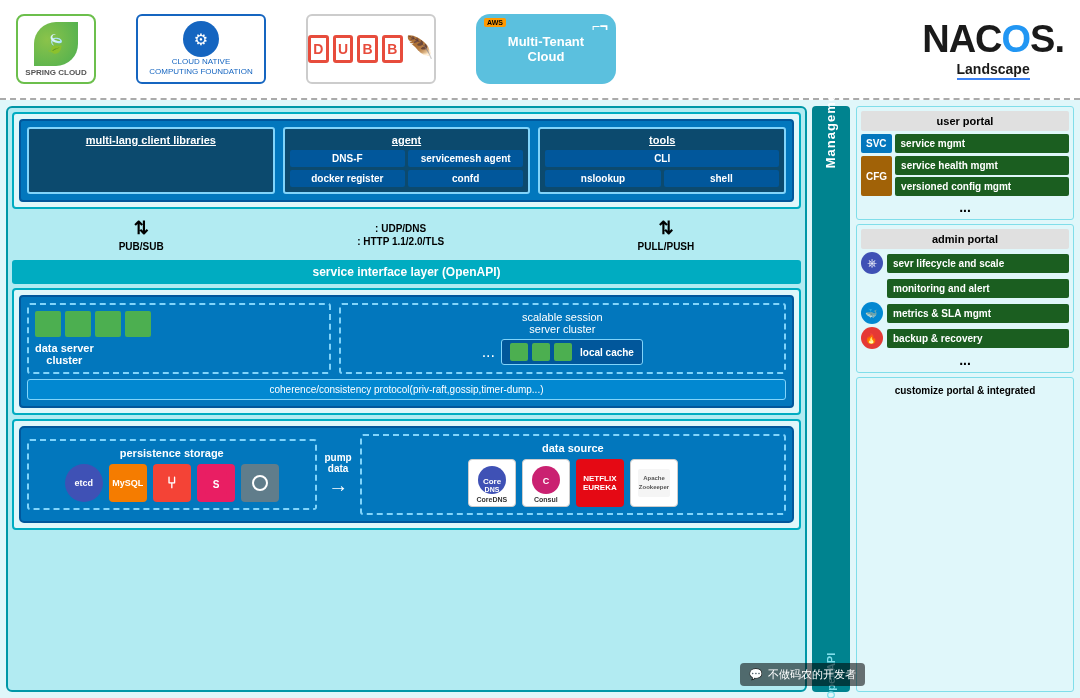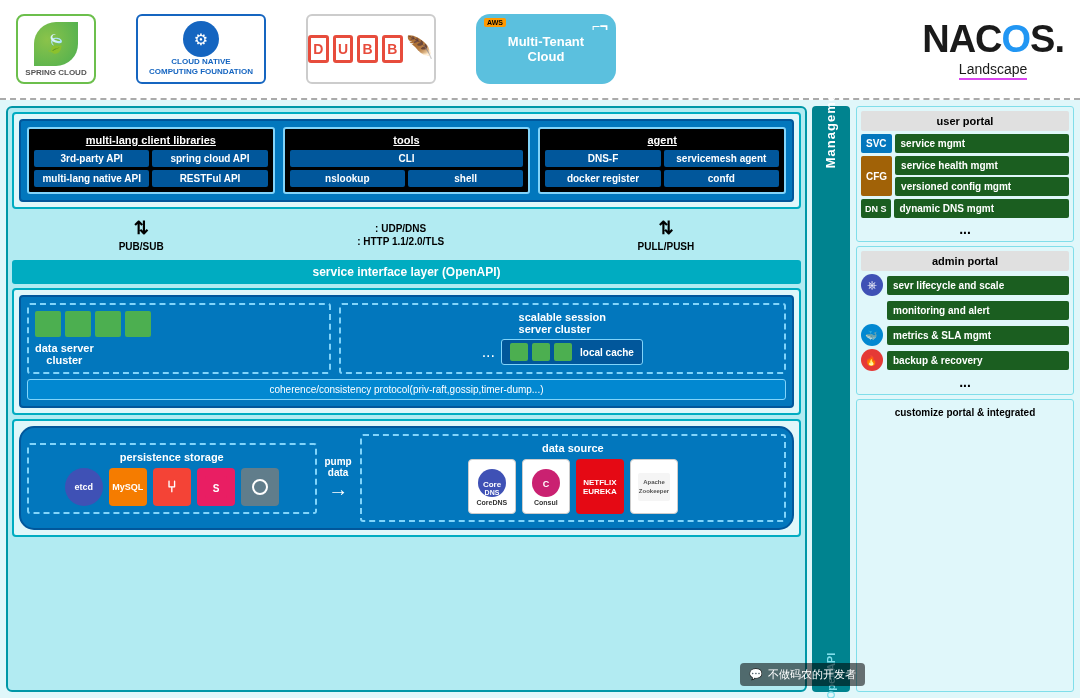--- a/index.html
+++ b/index.html
@@ -55,21 +55,21 @@
       padding: 4px;
     }
     .cncf-helm {
       width: 36px; height: 36px;
       background: #1565c0;
       border-radius: 50%;
       display: flex; align-items: center; justify-content: center;
       color: white; font-size: 16px;
     }
     .cncf-text {
-      font-size: 8px; font-weight: bold; color: #1565c0; text-align: center; line-height: 1.2;
+      font-size: 8px; font-weight: normal; color: #1565c0; text-align: center; line-height: 1.2;
     }
 
     .dubbo-logo {
       width: 130px; height: 70px;
       border: 2px solid #ccc;
       border-radius: 6px;
       background: #fff;
       display: flex; align-items: center; justify-content: center;
       gap: 4px;
     }
@@ -111,22 +111,22 @@
       display: flex; flex-direction: column; align-items: center; justify-content: center;
     }
     .nacos-text {
       font-size: 38px; font-weight: 700; color: #1a1a1a;
       letter-spacing: -1px;
     }
     .nacos-dot {
       color: #2196f3;
     }
     .nacos-landscape {
-      font-size: 14px; font-weight: normal; color: #1a1a1a;
-      border-bottom: 2px solid #d946ef;
+      font-size: 14px; font-weight: bold; color: #1a1a1a;
+      border-bottom: 2px solid #3b82f6;
       padding-bottom: 1px;
     }
 
     
     .main {
       display: flex;
       height: calc(698px - 100px);
       background: #e0f7fa;
       padding: 6px;
       gap: 6px;
@@ -148,21 +148,21 @@
       padding: 6px;
       display: flex;
       gap: 8px;
     }
 
     .sub-box {
       flex: 1;
       border: 2px solid #81d4fa;
       border-radius: 3px;
       padding: 5px;
-      background: #000000;
+      background: #0c4a6e;
     }
     .sub-box-title {
       text-align: center;
       color: #fff;
       font-weight: bold;
       font-size: 11px;
       margin-bottom: 4px;
       text-decoration: underline;
     }
     .sub-box-grid {
@@ -273,23 +273,23 @@
     }
     .session-top {
       display: flex;
       align-items: center;
       gap: 6px;
       width: 100%;
       justify-content: center;
     }
     .session-label {
       color: white;
-      font-weight: bold;
+      font-weight: normal;
       font-size: 11px;
-      text-align: left;
+      text-align: center;
     }
     .dots-label {
       color: white;
       font-size: 16px;
     }
     .local-cache-box {
       background: #01579b;
       border: 1px solid #81d4fa;
       border-radius: 3px;
       padding: 3px 8px;
@@ -308,21 +308,21 @@
       text-align: center;
       padding: 4px;
       font-size: 10px;
       border-radius: 3px;
     }
 
     
     .bottom-section {
       background: #0277bd;
       border: 2px solid #01579b;
-      border-radius: 15px;
+      border-radius: 5px;
       padding: 6px;
       display: flex;
       gap: 8px;
       align-items: center;
     }
     .storage-box {
       flex: 1;
       border: 2px dashed #81d4fa;
       border-radius: 3px;
       padding: 6px;
@@ -381,21 +381,21 @@
       align-items: center;
       gap: 5px;
     }
     .datasource-icons {
       display: flex;
       gap: 6px;
       align-items: center;
     }
     .ds-icon {
       width: 48px;
-      height: 55px;
+      height: 48px;
       border-radius: 4px;
       display: flex;
       flex-direction: column;
       align-items: center;
       justify-content: center;
       font-size: 9px;
       font-weight: bold;
     }
     .icon-coredns { background: #fff; color: #1565c0; border: 1px solid #ccc; }
     .icon-consul { background: #fff; color: #ca2171; border: 1px solid #ccc; }
@@ -583,44 +583,38 @@
 
   <div style="flex:1; display:flex; gap:5px; position:relative;">
 
     <div class="full-outer">
 
       <div class="outer-box">
         <div class="top-section">
 
           <div class="sub-box">
             <div class="sub-box-title">multi-lang client libraries</div>
-            <div class="sub-box-grid">
-              <div class="sub-box-item">3rd-party API</div>
-              <div class="sub-box-item">spring cloud API</div>
-              <div class="sub-box-item">multi-lang native API</div>
-              <div class="sub-box-item">RESTFul API</div>
-            </div>
-          </div>
-
-          <div class="sub-box">
-            <div class="sub-box-title">tools</div>
-            <div class="sub-box-grid">
-              <div class="sub-box-item wide">CLI</div>
-              <div class="sub-box-item">nslookup</div>
-              <div class="sub-box-item">shell</div>
-            </div>
           </div>
 
           <div class="sub-box">
             <div class="sub-box-title">agent</div>
             <div class="sub-box-grid">
               <div class="sub-box-item">DNS-F</div>
               <div class="sub-box-item">servicemesh agent</div>
               <div class="sub-box-item">docker register</div>
               <div class="sub-box-item">confd</div>
+            </div>
+          </div>
+
+          <div class="sub-box">
+            <div class="sub-box-title">tools</div>
+            <div class="sub-box-grid">
+              <div class="sub-box-item wide">CLI</div>
+              <div class="sub-box-item">nslookup</div>
+              <div class="sub-box-item">shell</div>
             </div>
           </div>
         </div>
       </div>
 
       <div class="protocol-row">
         <div class="protocol-item">
           <div class="arrow-updown">⇅</div>
           <div class="protocol-text">PUB/SUB</div>
         </div>
@@ -751,27 +745,20 @@
           <div class="right-item">service mgmt</div>
         </div>
       </div>
       <div class="svc-row">
         <div class="svc-label green">CFG</div>
         <div class="right-items">
           <div class="right-item">service health mgmt</div>
           <div class="right-item">versioned config mgmt</div>
         </div>
       </div>
-      <div class="svc-row">
-        <div class="dns-label dark-green" style="background:#1b5e20;color:white;font-weight:bold;font-size:9px;padding:3px 4px;border-radius:2px;min-width:28px;text-align:center;display:flex;align-items:center;justify-content:center;">DN
-S</div>
-        <div class="right-items">
-          <div class="right-item">dynamic DNS mgmt</div>
-        </div>
-      </div>
       <div class="three-dots">...</div>
     </div>
 
     <div class="admin-section">
       <div class="portal-box">admin
 portal</div>
 
       <div class="admin-icon-row">
         <div class="admin-icon icon-k8s">⎈</div>
         <div class="right-item" style="flex:1;">sevr lifecycle and scale</div>

